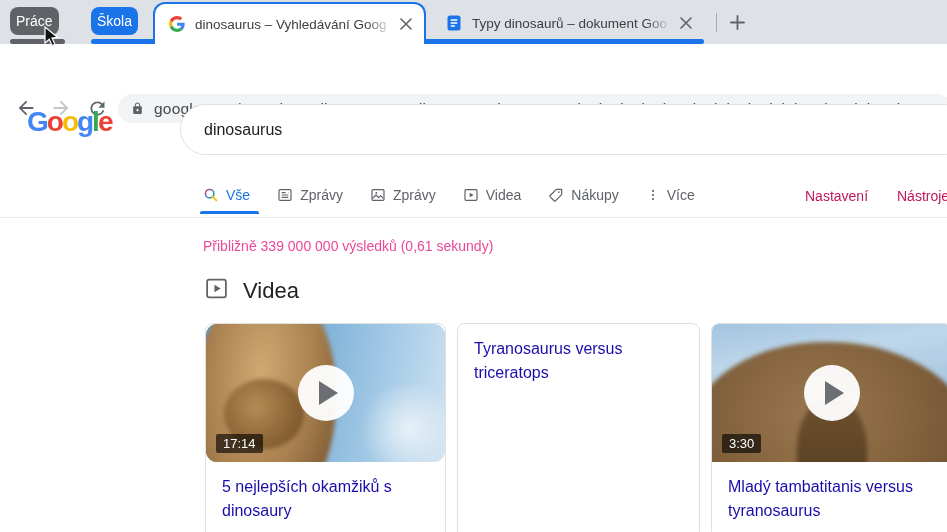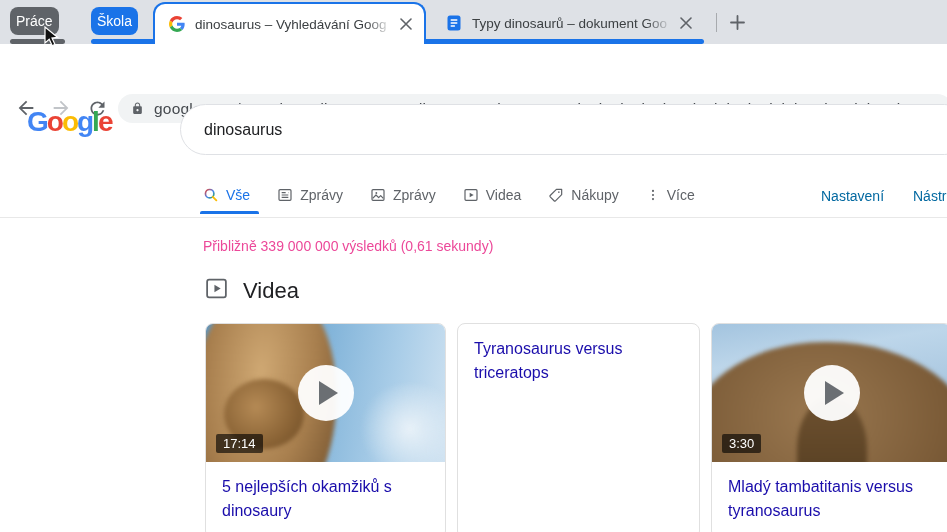--- a/index.html
+++ b/index.html
@@ -50,34 +50,34 @@
   .searchbox { position:absolute; left:180px; top:104px; width:790px; height:51px;
                border:1px solid #dfe1e5; border-radius:26px; background:#fff; display:flex;
                align-items:center; padding-left:23px; font-size:16px; color:#202124; cursor:text; }
 
   
   .resultnav { position:absolute; left:203px; top:183px; display:flex; gap:27px; align-items:center; height:26px; }
   .rtab { display:flex; align-items:flex-start; gap:7px; font-size:14px; color:#5f6368; cursor:pointer; white-space:nowrap; }
   .rtab.active { color:#1a73e8; }
   .vse-underline { position:absolute; left:200px; top:211px; width:59px; height:3px;
                    background:#1a73e8; border-radius:2px 2px 0 0; }
-  .navright { position:absolute; top:188px; font-size:14px; color:#0369a1; cursor:pointer; white-space:nowrap;margin-left:16px; }
+  .navright { position:absolute; top:188px; font-size:14px; color:#be185d; cursor:pointer; white-space:nowrap; }
   .nr-1 { left:805px; } .nr-2 { left:897px; }
   .hdivider { position:absolute; left:0; top:217px; width:947px; height:1px; background:#e8e8e8; }
   .stats { position:absolute; left:203px; top:238px; font-size:14px; color:#ec4899; }
 
   
   .vheading { position:absolute; left:204px; top:276px; display:flex; align-items:center; gap:14px; }
   .vheading .vh-label { font-size:22px; color:#202124; }
   .card { position:absolute; top:323px; width:241px; height:216px; border:1px solid #e0e0e0;
           border-radius:8px; overflow:hidden; background:#fff; }
   .card-1 { left:205px; } .card-2 { left:457px; width:243px; } .card-3 { left:711px; }
   .thumb { position:relative; width:100%; height:138px; overflow:hidden; cursor:pointer; }
   .blob { position:absolute; filter:blur(2px); }
-  .thumb1 { background:linear-gradient(100deg,#5e96c0 0%,#7fb2d8 45%,#a9cde8 75%,#cfe2f1 100%); }
+  .thumb1 { background:linear-gradient(100deg,#5e96c0 0%,#7fb2d8 45%,#a9cde8 75%,#cfe2f1 100%);border-radius:11px; }
   .t1-head { left:-15px; top:-40px; width:145px; height:250px; border-radius:46% 54% 50% 50%;
              transform:rotate(7deg);
              background:radial-gradient(ellipse at 45% 35%,#cfa873 0%,#a87f4e 48%,#7d5a33 82%); }
   .t1-snout { left:18px; top:55px; width:80px; height:70px; border-radius:50%;
               background:radial-gradient(circle at 40% 40%,#b5originally 0,#8a6335 60%,#6b4a25 100%);
               background:radial-gradient(circle at 40% 40%,#b58a55 0,#8a6335 60%,#6b4a25 100%); }
   .t1-cloud { right:-20px; top:60px; width:110px; height:90px; border-radius:50%;
               background:radial-gradient(circle,#e8f1f8 0%,rgba(232,241,248,0) 70%); }
   .thumb2 { background:radial-gradient(circle at 30% 75%,#9b7d57 0%,#7d6142 55%,#66502f 100%); }
   .t2-rock { left:-10px; top:-25px; width:95px; height:85px; border-radius:50%;

